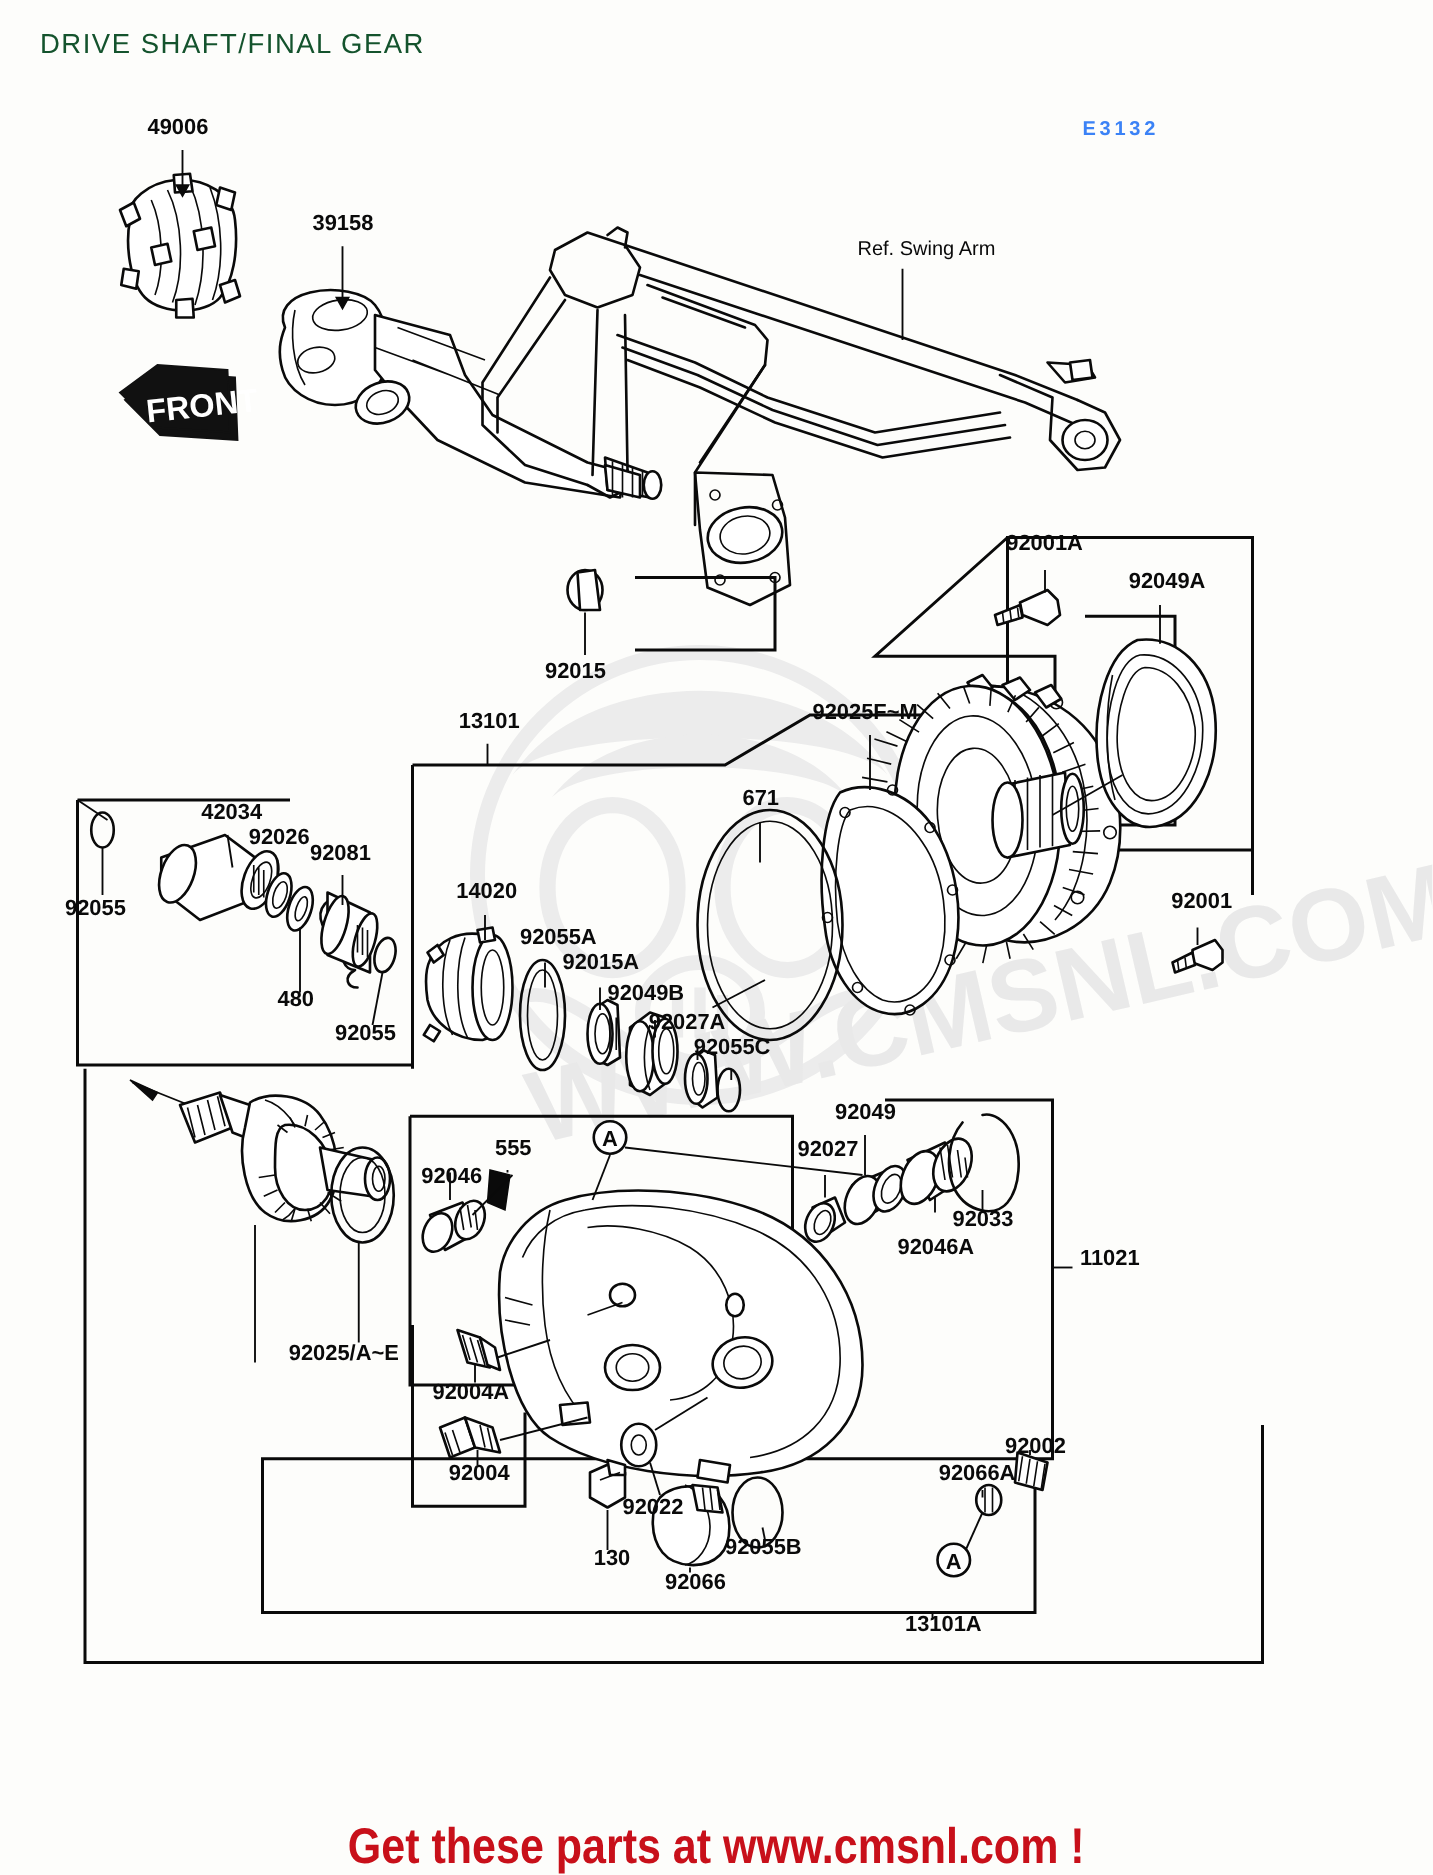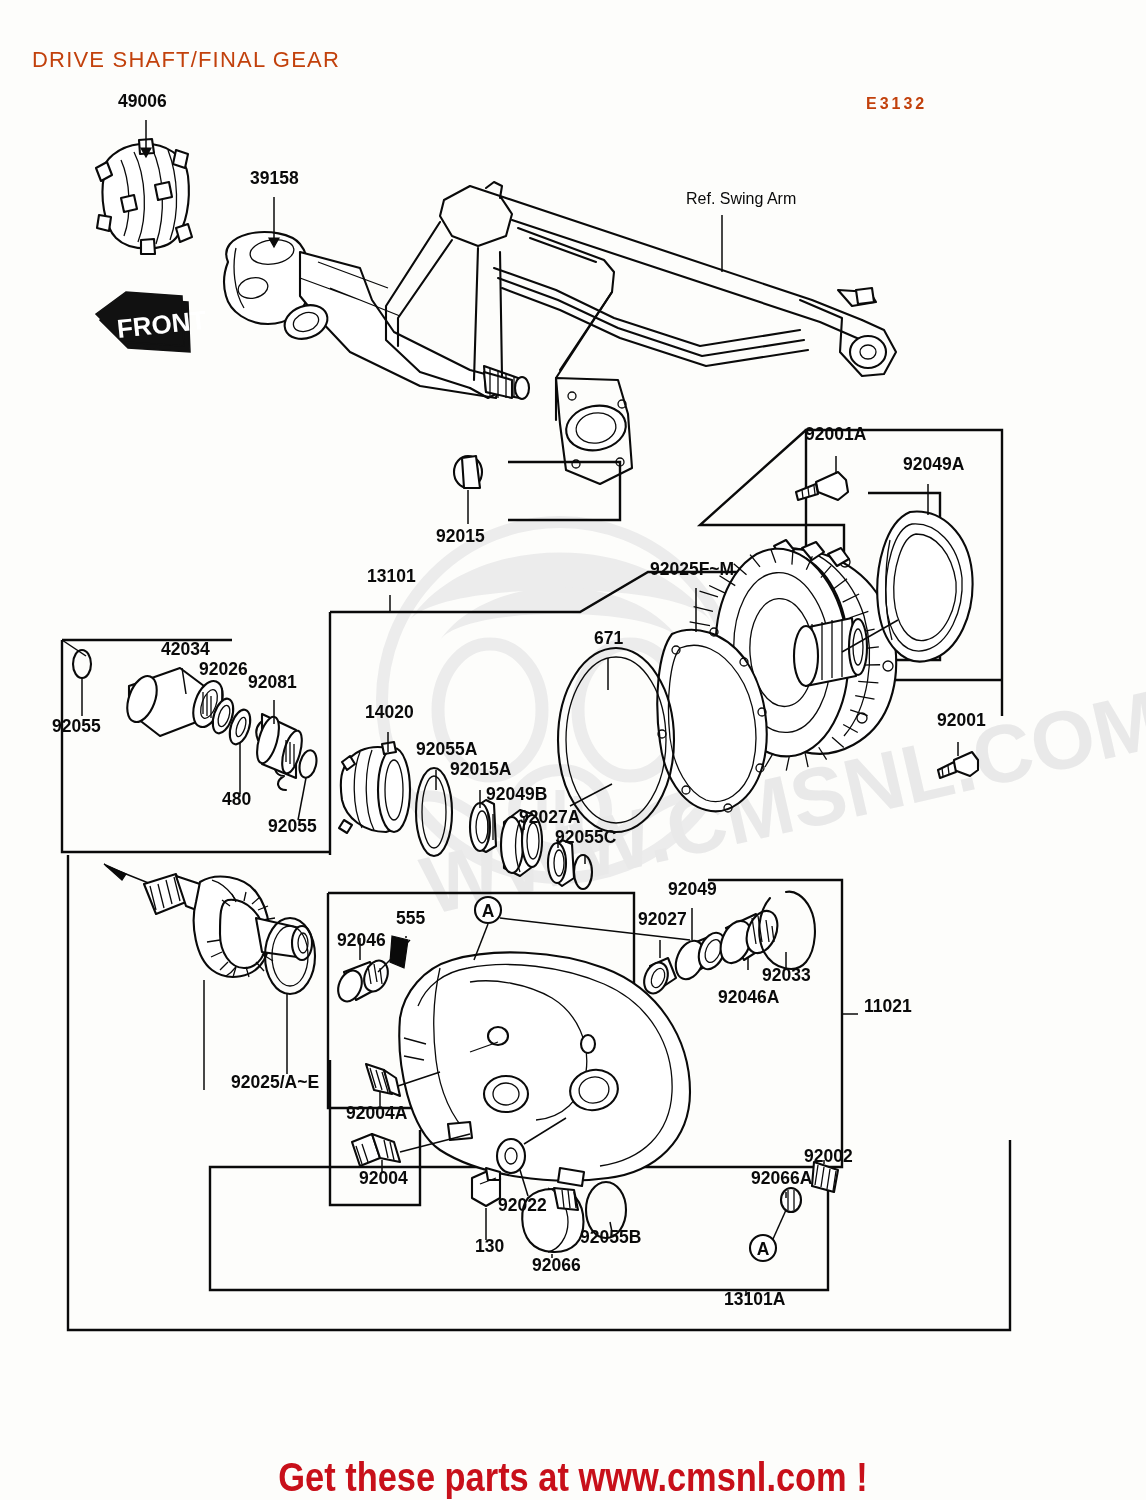--- a/index.html
+++ b/index.html
@@ -1,20 +1,20 @@
 <!DOCTYPE html>
 <html><head>
 <meta charset="utf-8">
 <style>
   html,body{margin:0;padding:0;background:#fdfdfb;}
   body{width:1146px;height:1500px;position:relative;overflow:hidden;
        font-family:"Liberation Sans",sans-serif;}
-  #page-title{position:absolute;left:32px;top:22px;font-size:22px;letter-spacing:1.2px;color:#c2410c;margin-top:25px;}
+  #page-title{position:absolute;left:32px;top:22px;font-size:22px;letter-spacing:1.2px;color:#14532d;}
   #diagram-code{position:absolute;left:866px;top:95px;font-size:16px;letter-spacing:3px;
-       color:#c2410c;font-family:"Liberation Sans",sans-serif;font-weight:600;}
+       color:#3b82f6;font-family:"Liberation Sans",sans-serif;font-weight:600;}
   #footer-promo{position:absolute;left:0;right:0;top:1455px;text-align:center;
        font-size:40px;color:#c8101a;font-weight:700;font-family:"Liberation Sans",sans-serif;
        transform:scaleX(0.86);transform-origin:center;white-space:nowrap;}
   svg#art{position:absolute;left:0;top:0;width:1146px;height:1500px;}
   .lbl{font-family:"Liberation Sans",sans-serif;font-size:17.5px;fill:#0a0a0a;font-weight:600;}
   .lbl-ref{font-family:"Liberation Sans",sans-serif;font-size:16px;fill:#0a0a0a;font-weight:500;}
   .ld{stroke:#0a0a0a;stroke-width:1.5;fill:none;}
   .box{stroke:#0a0a0a;stroke-width:2.4;fill:none;}
   .pt{stroke:#0a0a0a;stroke-width:2.1;fill:none;stroke-linejoin:round;stroke-linecap:round;}
   .pt-f{stroke:#0a0a0a;stroke-width:2.1;fill:#ffffff;stroke-linejoin:round;stroke-linecap:round;}

